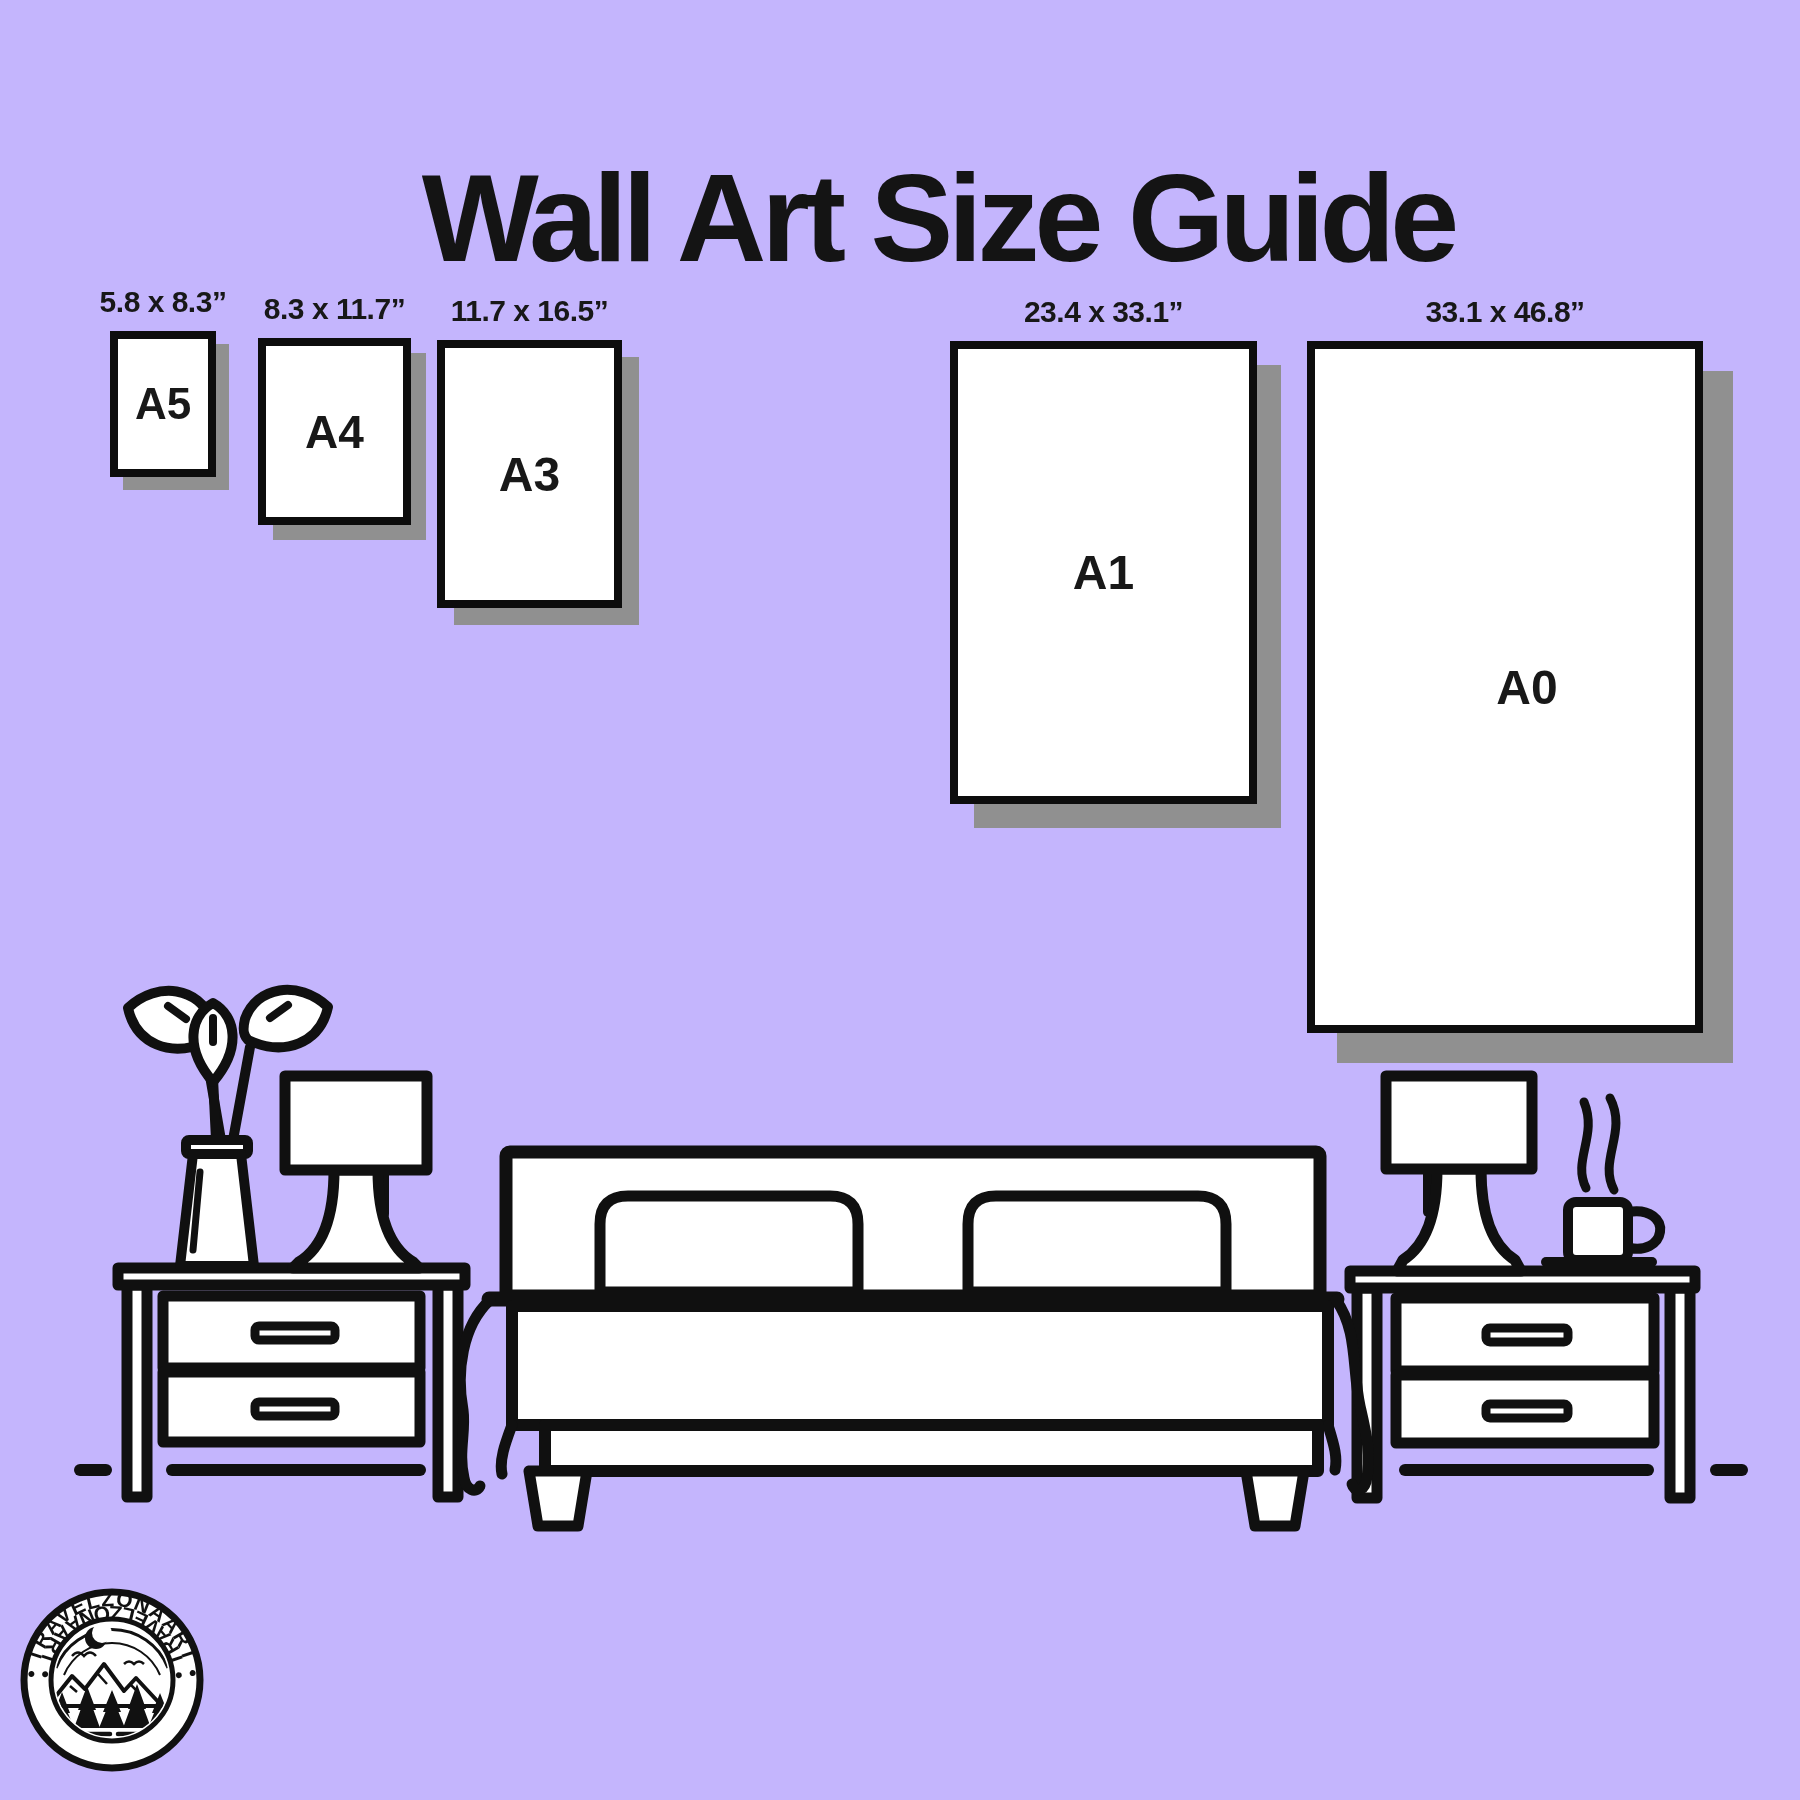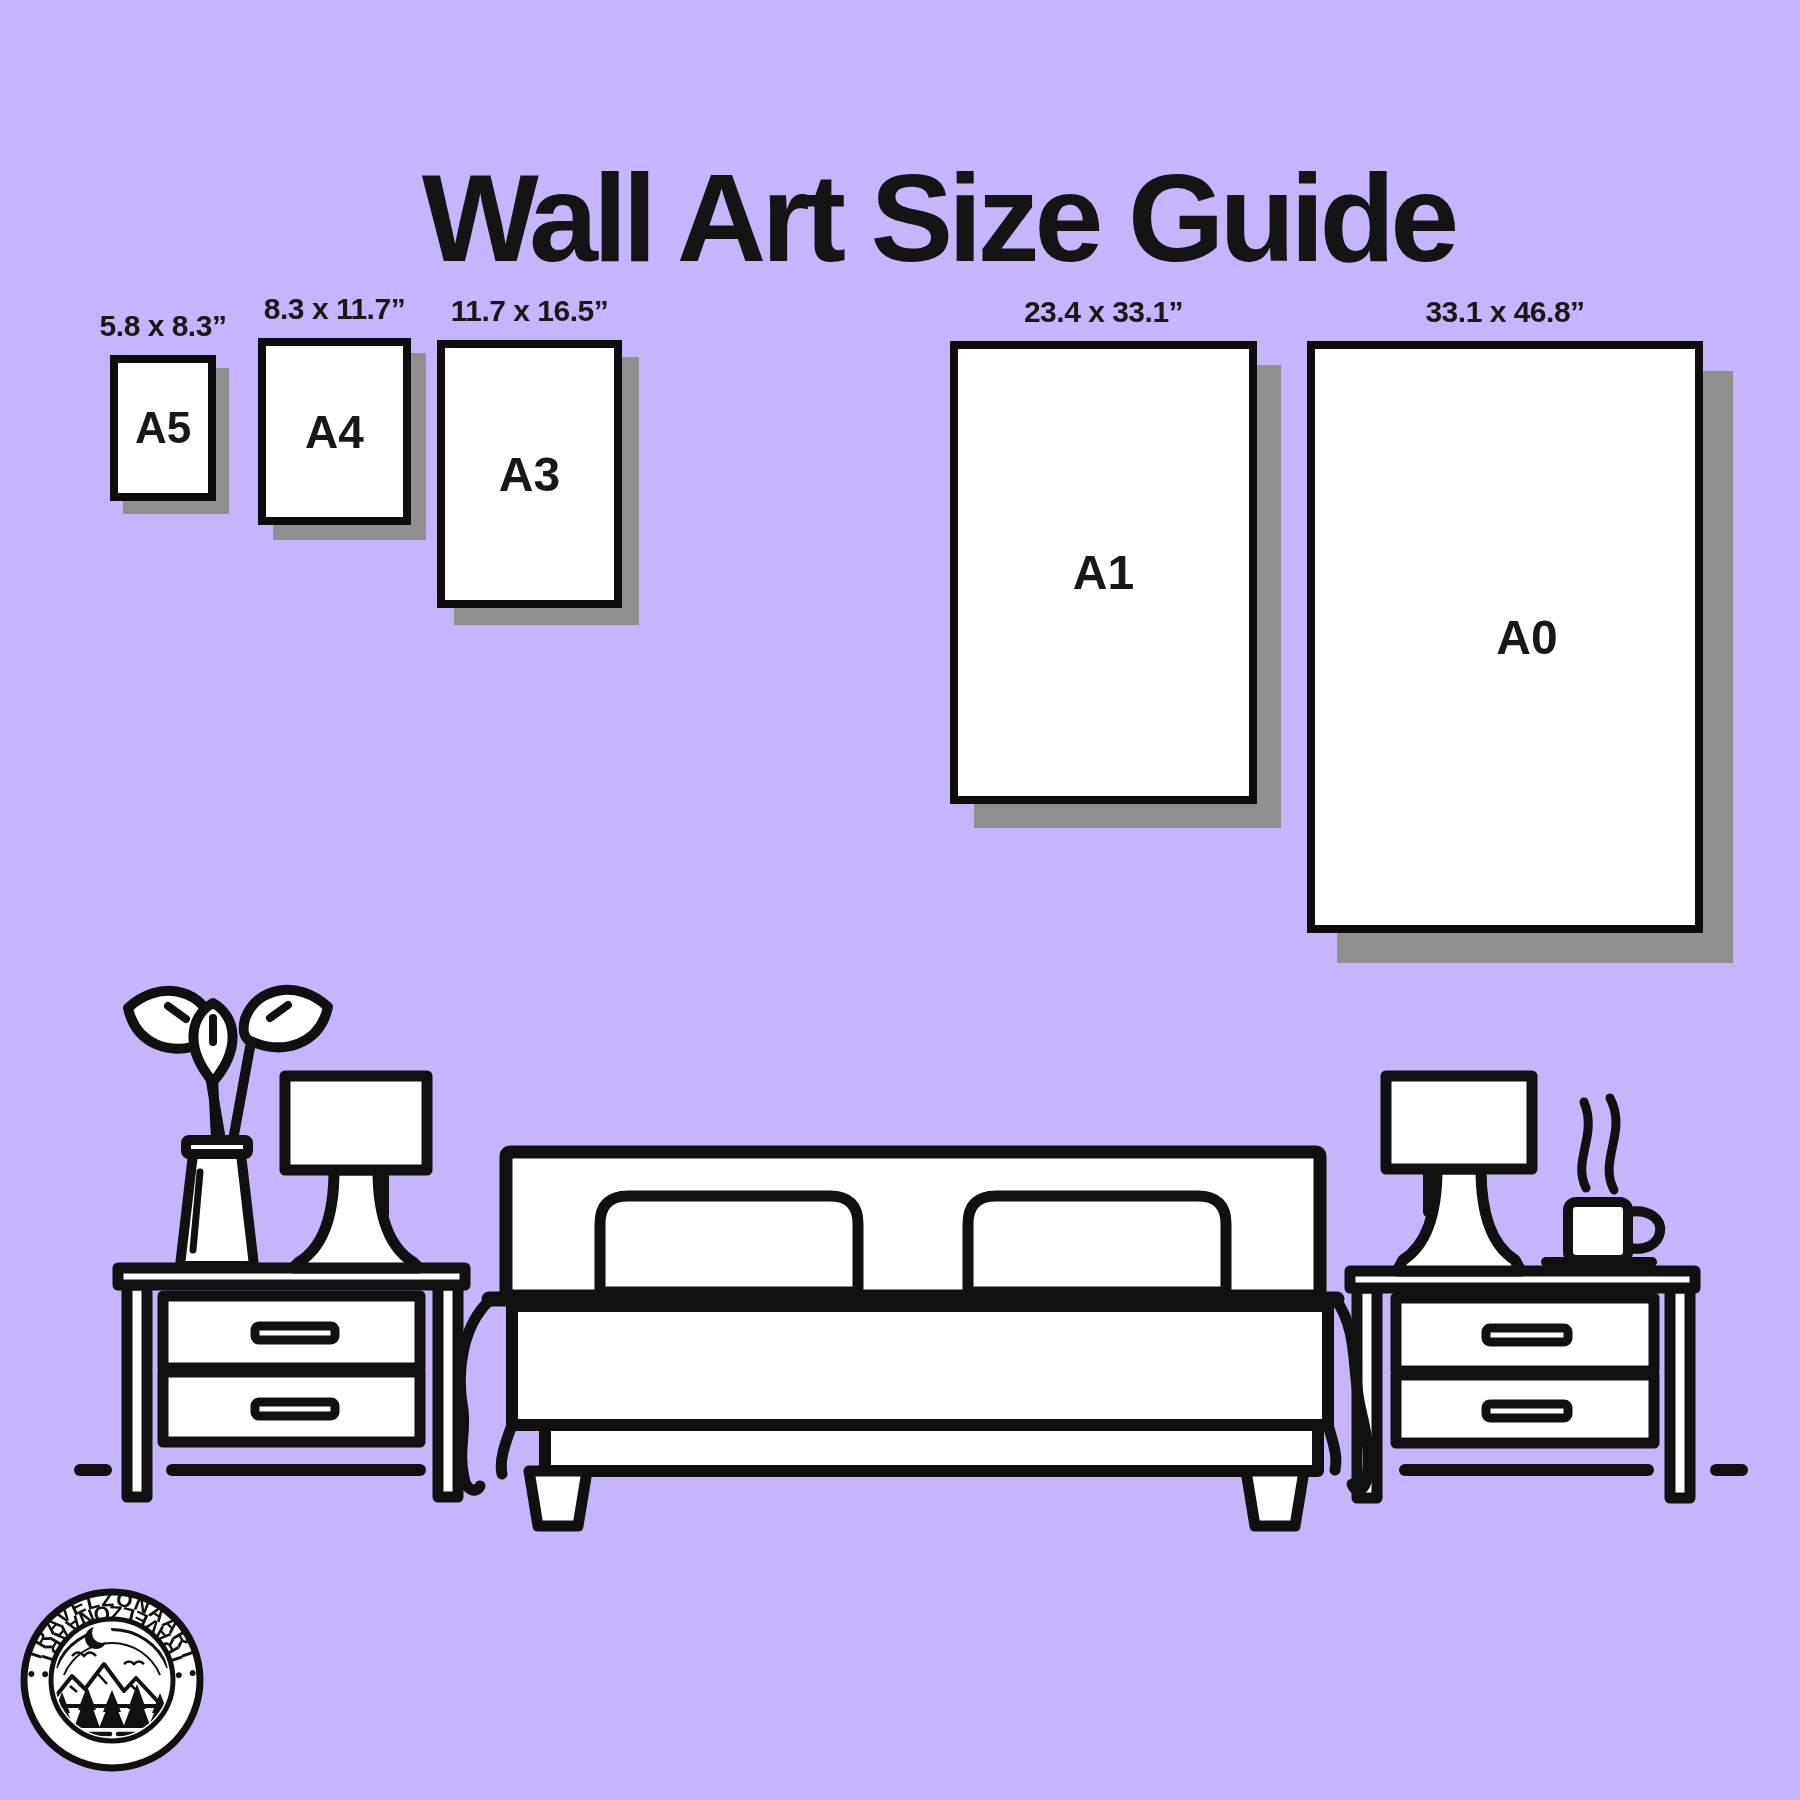--- a/index.html
+++ b/index.html
@@ -26,21 +26,21 @@
   .ringtext{font-family:"Liberation Sans","DejaVu Sans",sans-serif;font-size:21px;
     font-weight:bold;letter-spacing:1px;fill:#111;}
 </style>
 </head>
 <body>
 
 <div class="canvas">
 
   <h1 class="title">Wall Art Size Guide</h1>
 
-  <div class="fwrap" style="left:110px;top:355px;width:106px;height:146px;">
+  <div class="fwrap" style="left:110px;top:331px;width:106px;height:146px;">
     <div class="dims">5.8 x 8.3”</div>
     <div class="paper" style="box-shadow:13px 13px 0 #909090;">
       <span class="fname" style="font-size:44px;">A5</span>
     </div>
   </div>
 
   <div class="fwrap" style="left:258px;top:338px;width:153px;height:187px;">
     <div class="dims">8.3 x 11.7”</div>
     <div class="paper" style="box-shadow:15px 15px 0 #909090;">
       <span class="fname" style="font-size:46px;">A4</span>
@@ -55,21 +55,21 @@
   </div>
 
 
   <div class="fwrap" style="left:950px;top:341px;width:307px;height:463px;">
     <div class="dims">23.4 x 33.1”</div>
     <div class="paper" style="box-shadow:24px 24px 0 #909090;">
       <span class="fname" style="font-size:48px;">A1</span>
     </div>
   </div>
 
-  <div class="fwrap" style="left:1307px;top:341px;width:396px;height:592px;">
+  <div class="fwrap" style="left:1307px;top:341px;width:396px;height:692px;">
     <div class="dims">33.1 x 46.8”</div>
     <div class="paper" style="box-shadow:30px 30px 0 #909090;">
       <span class="fname" style="font-size:48px;margin-left:44px;">A0</span>
     </div>
   </div>
 
   <svg class="scene" viewBox="0 0 1800 1800" fill="none" stroke="#101010" stroke-linecap="round" stroke-linejoin="round">
 
     <g stroke-width="12">
       <path d="M80,1470 L106,1470"></path>

